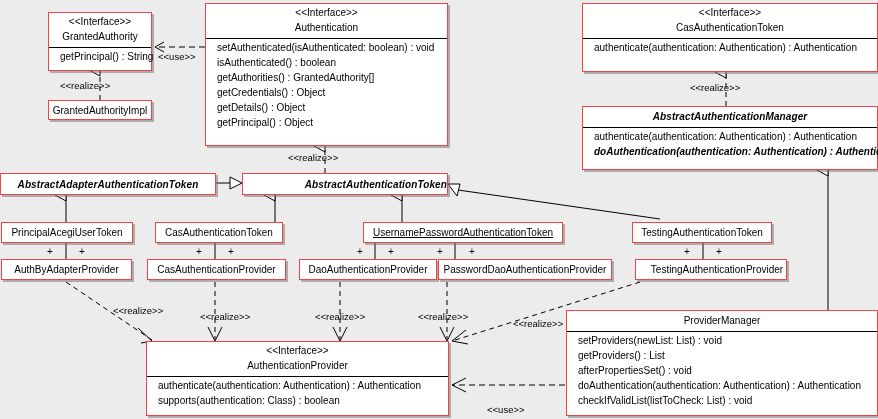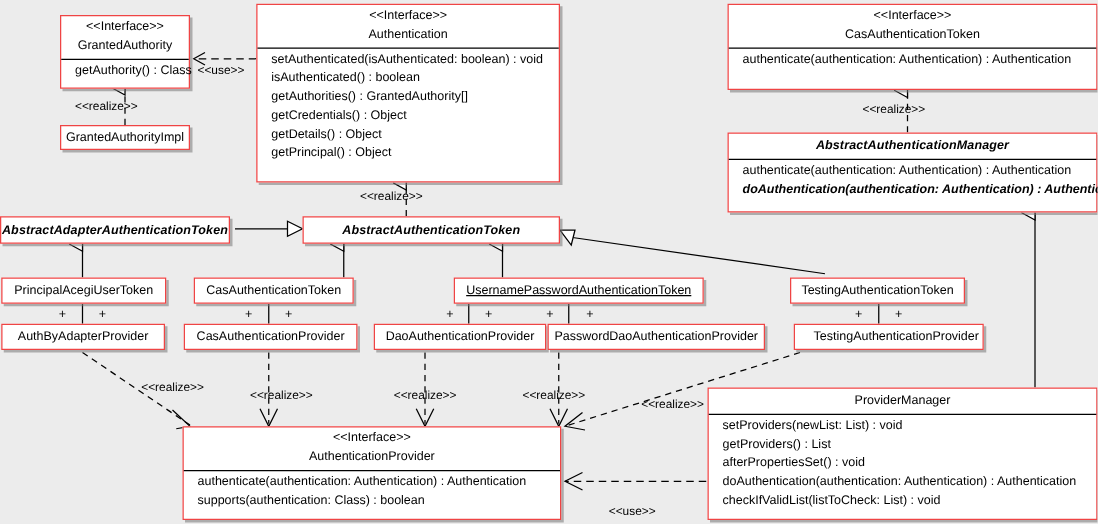--- a/index.html
+++ b/index.html
@@ -171,21 +171,21 @@
       <path d="M466,378 L452,385 L466,392" fill="none" stroke="#000" stroke-width="1"></path>
     </g>
   </svg>
 
   <div class="cls" style="left:48px;top:12px;width:104px;height:59px;">
     <div class="hdr">
       <span class="stereo">&lt;&lt;Interface&gt;&gt;</span>
       <span class="nm">GrantedAuthority</span>
     </div>
     <div class="sep ops">
-      <div class="op">getAuthority() : Class</div>
+      <div class="op">getPrincipal() : String</div>
     </div>
   </div>
 
   <div class="cls namebox" style="left:48px;top:100px;width:104px;height:20px;">
     <span class="nm">GrantedAuthorityImpl</span>
   </div>
 
   <div class="cls" style="left:205px;top:3px;width:243px;height:143px;">
     <div class="hdr">
       <span class="stereo">&lt;&lt;Interface&gt;&gt;</span>
@@ -214,25 +214,25 @@
   <div class="cls" style="left:582px;top:106px;width:296px;height:64px;">
     <div class="hdr">
       <span class="nm abstract">AbstractAuthenticationManager</span>
     </div>
     <div class="sep ops">
       <div class="op">authenticate(authentication: Authentication) : Authentication</div>
       <div class="op abstract">doAuthentication(authentication: Authentication) : Authentication</div>
     </div>
   </div>
 
-  <div class="cls namebox" style="left:0px;top:173px;width:184px;height:22px;">
+  <div class="cls namebox" style="left:0px;top:173px;width:216px;height:22px;">
     <span class="nm abstract">AbstractAdapterAuthenticationToken</span>
   </div>
 
-  <div class="cls namebox" style="left:242px;top:173px;width:206px;height:22px;">
+  <div class="cls namebox" style="left:242px;top:173px;width:206px;height:22px;justify-content:flex-end;">
     <span class="nm abstract">AbstractAuthenticationToken</span>
   </div>
 
   <div class="cls namebox" style="left:1px;top:222px;width:132px;height:21px;">
     <span class="nm">PrincipalAcegiUserToken</span>
   </div>
   <div class="cls namebox" style="left:155px;top:222px;width:128px;height:21px;">
     <span class="nm">CasAuthenticationToken</span>
   </div>
   <div class="cls namebox" style="left:363px;top:222px;width:200px;height:21px;text-decoration:underline;">

